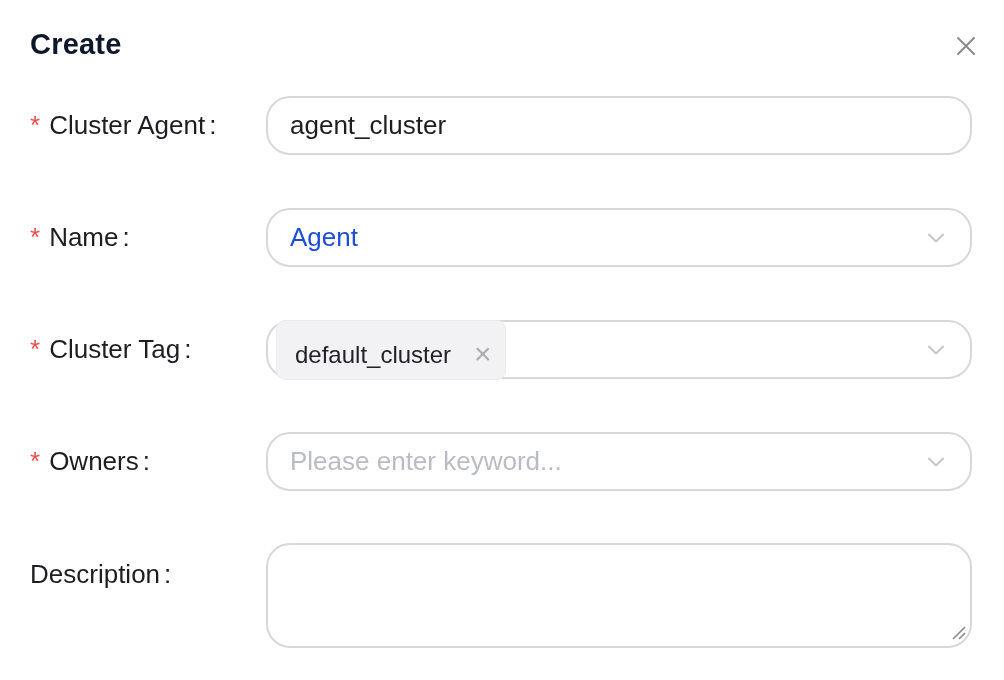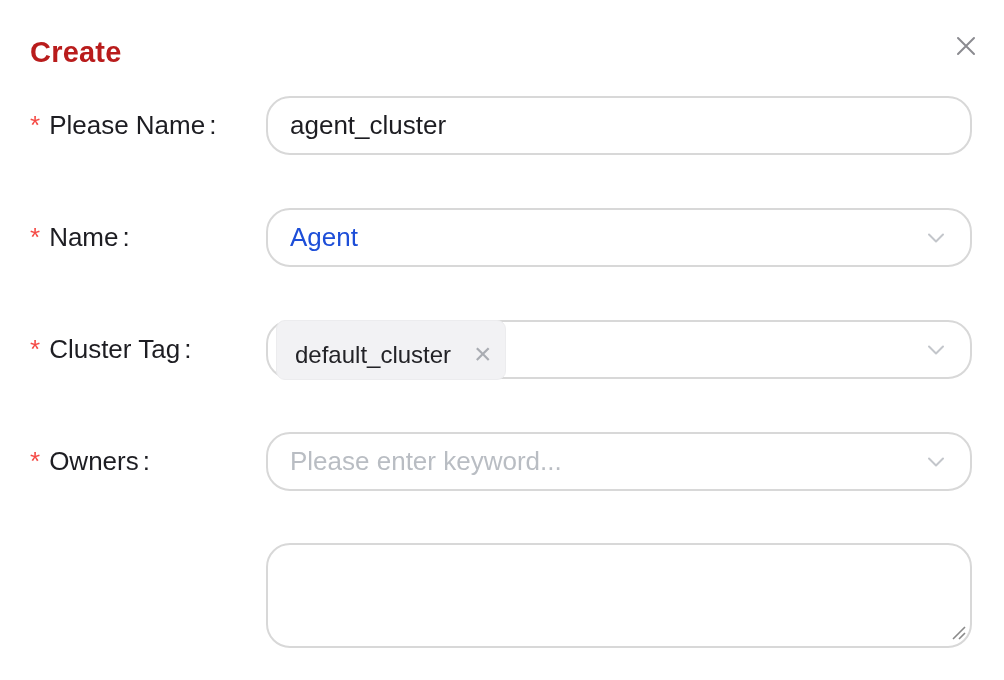--- a/index.html
+++ b/index.html
@@ -7,24 +7,24 @@
     width: 1004px; height: 680px;
     background: #ffffff;
     font-family: "Liberation Sans", "DejaVu Sans", sans-serif;
     color: #1d1d22;
     overflow: hidden;
     position: relative;
   }
 
   .dialog-title {
     position: absolute;
-    left: 30px; top: 36px;
+    left: 30px; top: 28px;
     font-size: 29px;
     font-weight: 700;
-    color: #b91c1c;
+    color: #0f172a;
     letter-spacing: 0.2px;
   }
 
   .close-btn {
     position: absolute;
     left: 944px; top: 24px;
     width: 44px; height: 44px;
     display: flex; align-items: center; justify-content: center;
     cursor: pointer;
     color: #8b8b90;
@@ -135,21 +135,21 @@
 <div class="dialog-title">Create</div>
 
 <div class="close-btn">
   <svg width="28" height="28" viewBox="0 0 28 28">
     <path d="M6 6 L22 22 M22 6 L6 22" fill="none" stroke="currentColor" stroke-width="2" stroke-linecap="round"></path>
   </svg>
 </div>
 
 <div class="row row-1">
   <div class="label">
-    <span class="req">*</span><span>Please Name</span><span class="colon">:</span>
+    <span class="req">*</span><span>Cluster Agent</span><span class="colon">:</span>
   </div>
   <input class="control text-input" type="text" value="agent_cluster" style="">
 </div>
 
 <div class="row row-2">
   <div class="label">
     <span class="req">*</span><span>Name</span><span class="colon">:</span>
   </div>
   <div class="control select">
     <span class="select-value">Agent</span>
@@ -180,19 +180,22 @@
   </div>
   <div class="control select">
     <input class="select-search" type="text" placeholder="Please enter keyword..." style="">
     <svg class="chevron" width="28" height="28" viewBox="0 0 28 28">
       <path d="M7 10.5 L14 17.5 L21 10.5" fill="none" stroke="currentColor" stroke-width="2" stroke-linecap="round" stroke-linejoin="round"></path>
     </svg>
   </div>
 </div>
 
 <div class="row row-5">
+  <div class="label">
+    <span>Description</span><span class="colon">:</span>
+  </div>
   <div class="control control-textarea">
     <textarea class="desc" style=""></textarea>
     <svg class="resize-handle" width="14" height="14" viewBox="0 0 14 14">
       <path d="M13 1 L1 13 M13 7 L7 13" fill="none" stroke="currentColor" stroke-width="1.6"></path>
     </svg>
   </div>
 </div>
 
 </body></html>

